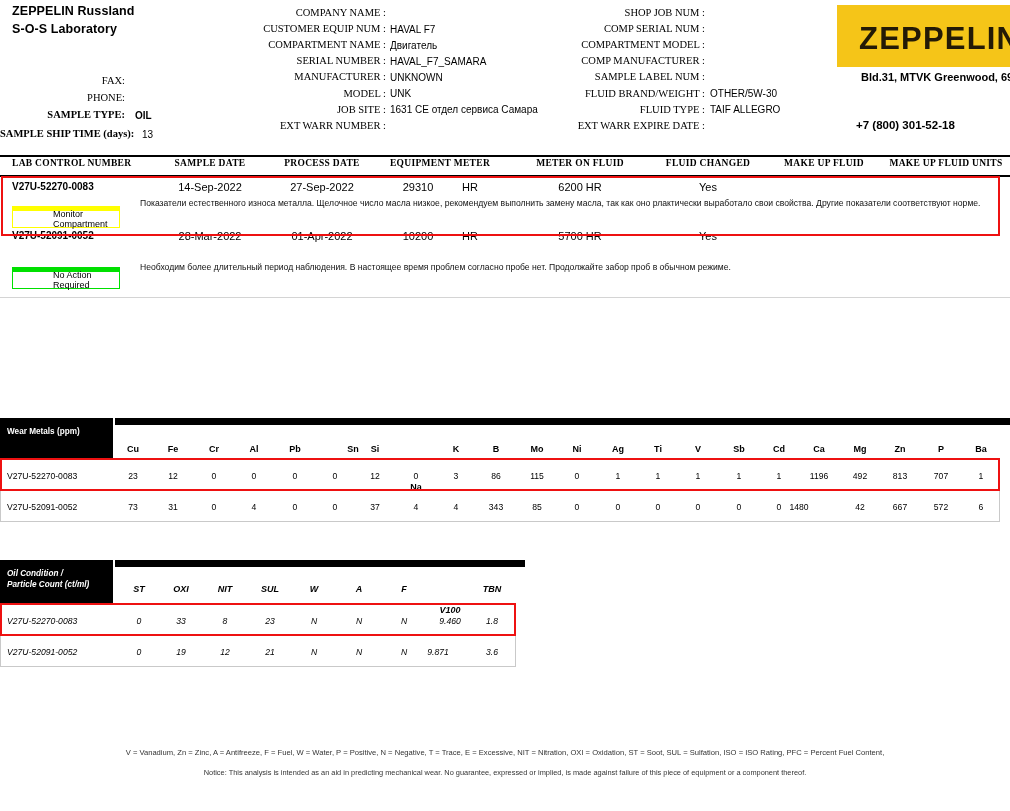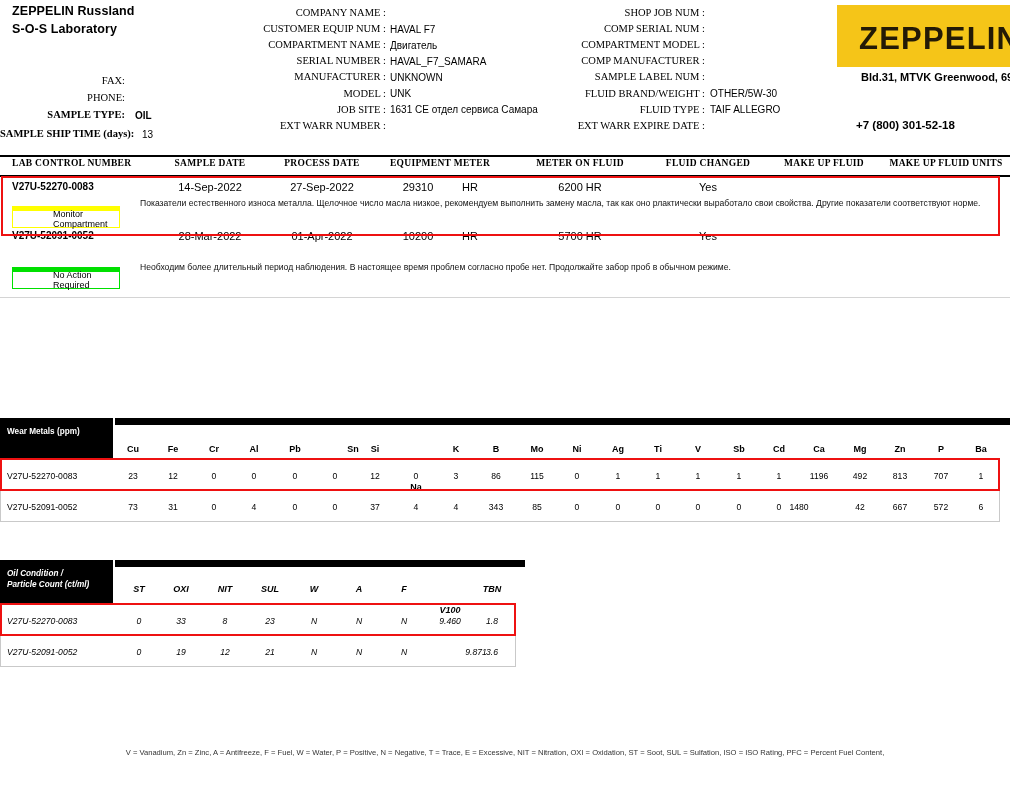--- a/index.html
+++ b/index.html
@@ -278,26 +278,27 @@
       <div class="cell" style="left:492px;top:56px;">1.8</div>
       <div class="hline" style="left:0;top:75px;width:516px;"></div>
       <div class="rowid" style="left:7px;top:87px;">V27U-52091-0052</div>
       <div class="cell" style="left:139px;top:87px;">0</div>
       <div class="cell" style="left:181px;top:87px;">19</div>
       <div class="cell" style="left:225px;top:87px;">12</div>
       <div class="cell" style="left:270px;top:87px;">21</div>
       <div class="cell" style="left:314px;top:87px;">N</div>
       <div class="cell" style="left:359px;top:87px;">N</div>
       <div class="cell" style="left:404px;top:87px;">N</div>
-      <div class="cell" style="left:476px;top:87px;">9.871</div>
+      <div class="cell" style="left:438px;top:87px;">9.871</div>
       <div class="cell" style="left:492px;top:87px;">3.6</div>
       <div class="hline" style="left:0;top:106px;width:516px;"></div>
       <div class="vline" style="left:0;top:43px;height:63px;"></div>
       <div class="vline" style="left:515px;top:43px;height:63px;"></div>
       <div class="redbox" style="left:0;top:43px;width:516px;height:33px;border-color:#ee1111;"></div>
     </div>
 
   <div class="foot">
     <p>V = Vanadium, Zn = Zinc, A = Antifreeze, F = Fuel, W = Water,  P = Positive, N = Negative, T = Trace, E = Excessive, NIT = Nitration, OXI = Oxidation, ST = Soot, SUL = Sulfation, ISO = ISO Rating, PFC = Percent Fuel Content,</p>
+    <p class="notice">Notice: This analysis is intended as an aid in predicting mechanical wear.  No guarantee, expressed or implied, is made against failure of this piece of equipment or a component thereof.</p>
   </div>
 
 <div class="redbox" style="left:1px;top:176px;width:999px;height:60px;border-color:#ee1111;"></div>
   </div>
 
 </body></html>

